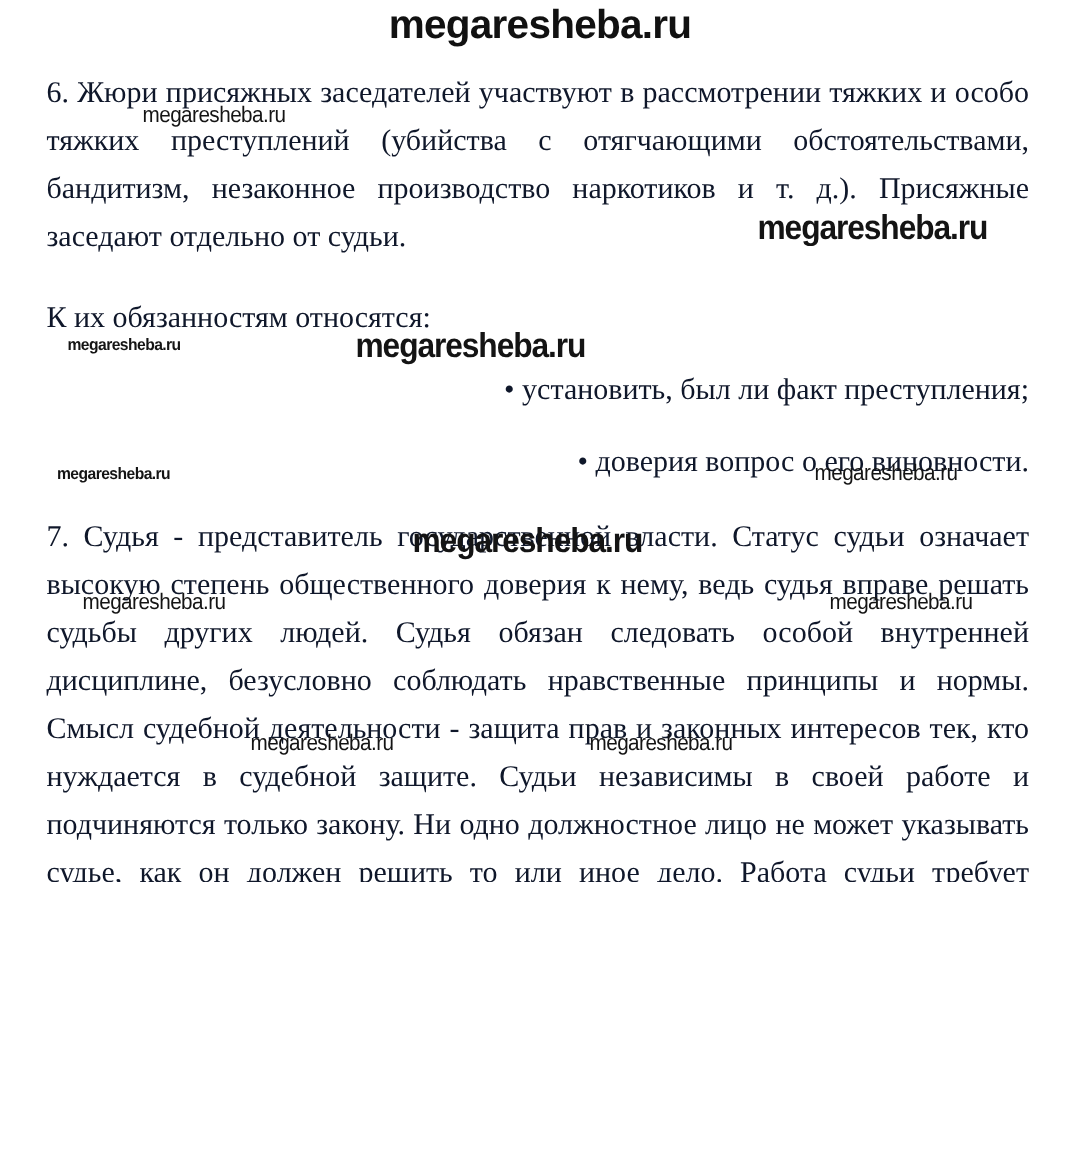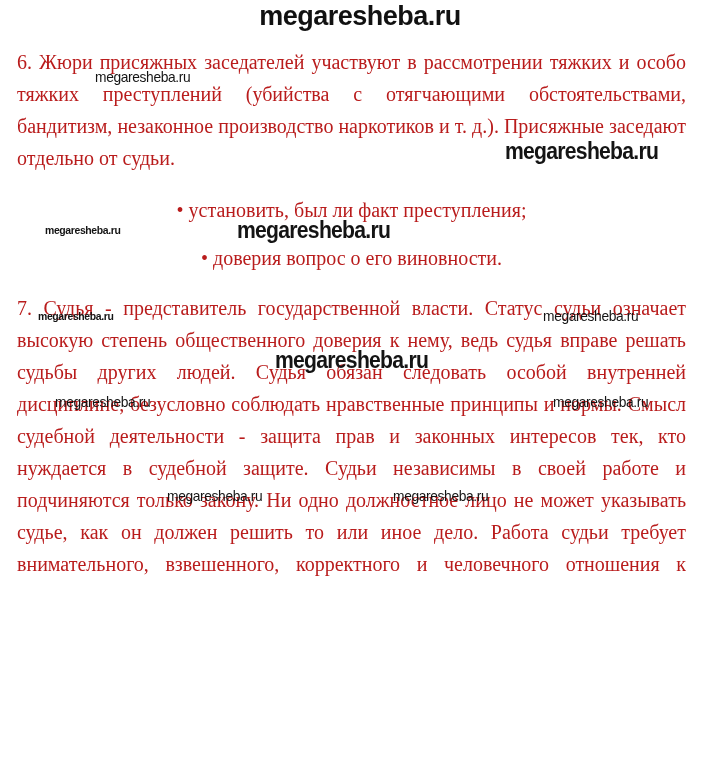--- a/index.html
+++ b/index.html
@@ -34,24 +34,24 @@
     top: 738px;
     text-align: center;
     font-family: "Liberation Sans", "DejaVu Sans", sans-serif;
     font-weight: 700;
     font-size: 29px;
     letter-spacing: -0.5px;
     color: #8b5cf6;
   }
   
   .doc {
-    padding: 0 34px 0 17px;
+    padding: 0 34px 0 31px;
     font-family: "Liberation Serif", "DejaVu Serif", serif;
     font-size: 20px;
-    color: #b91c1c;
+    color: #0f172a;
   }
   .para {
     margin: 0;
     line-height: 32px;
     text-align: justify;
     text-justify: inter-word;
   }
   .para-6 { margin-top: 16px; }
   .list-intro {
     margin: 0;
@@ -61,21 +61,21 @@
   }
   .duties {
     margin: 0;
     padding: 0;
     list-style: none;
   }
   .duties li {
     margin: 0;
     margin-top: 24px;
     line-height: 24px;
-    text-align: center;
+    text-align: right;
   }
   .para-7 { margin-top: 22px; }
   
   .wm {
     position: absolute;
     font-family: "Liberation Sans", "DejaVu Sans", sans-serif;
     color: #141414;
     white-space: nowrap;
     letter-spacing: -0.4px;
     pointer-events: none;
@@ -104,20 +104,21 @@
 <body>
 
 <div class="page">
 
   <div class="brand-top">megaresheba.ru</div>
 
   <div class="doc">
 
     <p class="para para-6">6. Жюри присяжных заседателей участвуют в рассмотрении тяжких и особо тяжких преступлений (убийства с отягчающими обстоятельствами, бандитизм, незаконное производство наркотиков и т. д.). Присяжные заседают отдельно от судьи.</p>
 
+    <p class="list-intro">К их обязанностям относятся:</p>
 
     <ul class="duties">
       <li>• установить, был ли факт преступления;</li>
       <li>• доверия вопрос о его виновности.</li>
     </ul>
 
     <p class="para para-7">7. Судья - представитель государственной власти. Статус судьи означает высокую степень общественного доверия к нему, ведь судья вправе решать судьбы других людей. Судья обязан следовать особой внутренней дисциплине, безусловно соблюдать нравственные принципы и нормы. Смысл судебной деятельности - защита прав и законных интересов тек, кто нуждается в судебной защите. Судьи независимы в своей работе и подчиняются только закону. Ни одно должностное лицо не может указывать судье, как он должен решить то или иное дело. Работа судьи требует внимательного, взвешенного, корректного и человечного отношения к участникам процесса.</p>
 
   </div>
 

